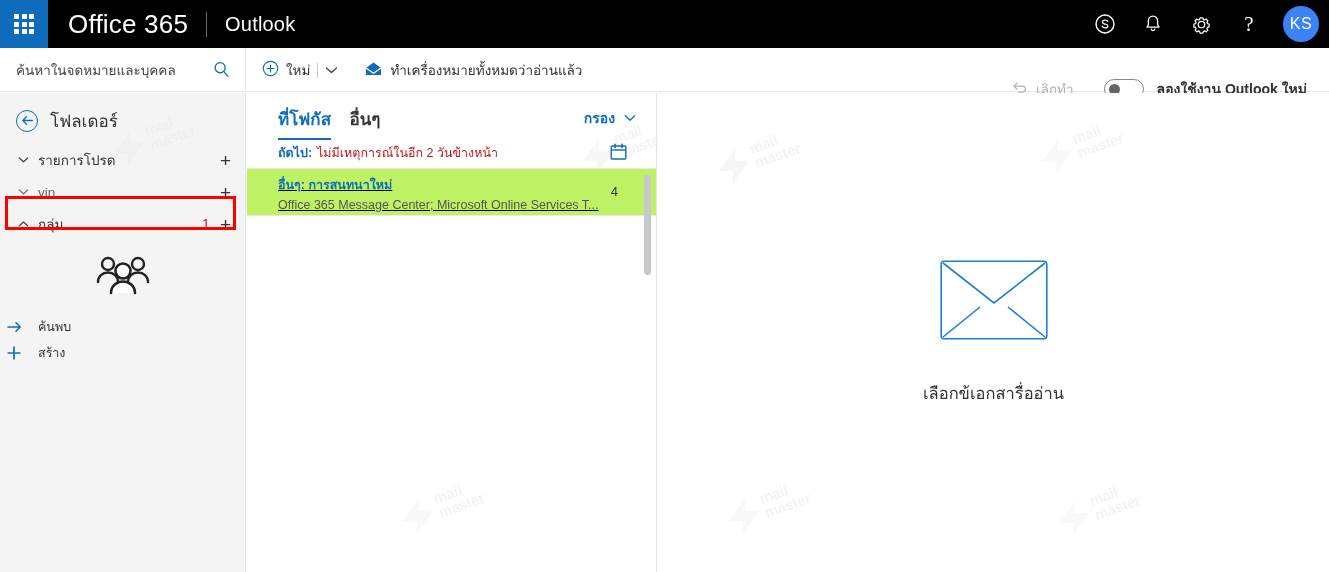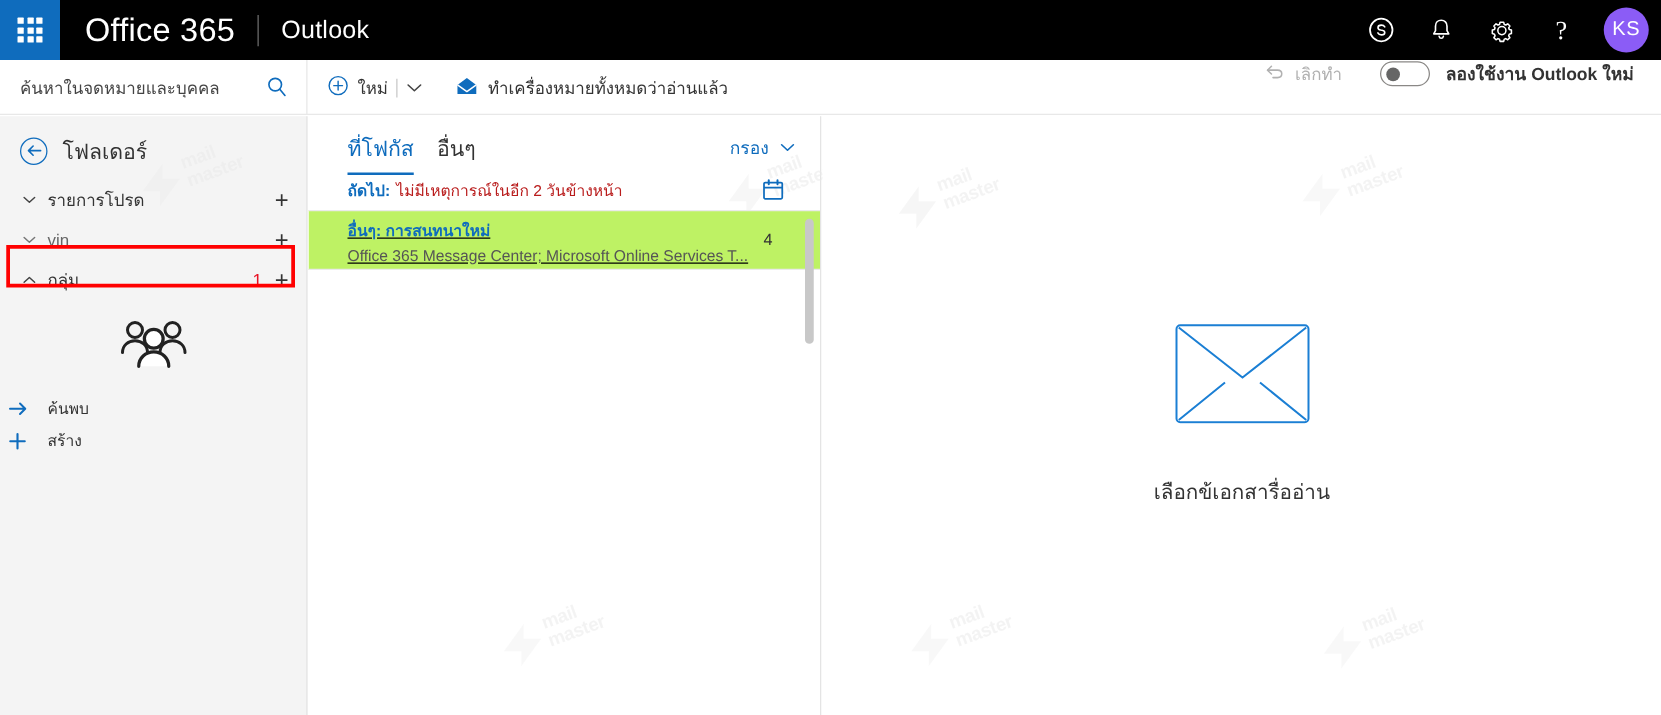--- a/index.html
+++ b/index.html
@@ -42,21 +42,21 @@
     display: flex; align-items: center;
   }
   .sb-icon {
     width: 48px; height: 48px; display: flex; align-items: center; justify-content: center;
     color: #ffffff; cursor: pointer;
   }
   .sb-icon svg { display: block; }
   .help-glyph { color: #ffffff; font-size: 21px; line-height: 1; font-family: "Liberation Serif", serif; }
   .avatar-wrap { width: 56px; height: 48px; display: flex; align-items: center; justify-content: center; position: relative; cursor: pointer;}
   .avatar {
-    width: 36px; height: 36px; border-radius: 50%; background: #8b5cf6;
+    width: 36px; height: 36px; border-radius: 50%; background: #3b82f6;
     color: #ffffff; font-size: 16px; display: flex; align-items: center; justify-content: center;
     letter-spacing: .5px; position: relative;
   }
 
   
   .cmdbar {
     position: absolute; top: 48px; left: 0; width: 1329px; height: 44px;
     background: #ffffff; border-bottom: 1px solid #e8e8e8;
   }
   .search-area {
@@ -74,21 +74,21 @@
   .cmd-left { position: absolute; left: 262px; top: 0; height: 44px; display: flex; align-items: center; }
   .cmd-btn {
     display: flex; align-items: center; height: 44px; cursor: pointer;
     color: #333333; font-size: 13.5px;
   }
   .cmd-btn .lbl { margin-left: 7px; }
   .pipe { width: 1px; height: 15px; background: #c8c8c8; margin: 0 7px; }
   .chev { display:flex; align-items:center; }
   .cmd-gap { width: 26px; }
 
-  .cmd-right { position: absolute; right: 22px; top: 0; height: 52px; display: flex; align-items: flex-start; }
+  .cmd-right { position: absolute; right: 22px; top: 0; height: 52px; display: flex; align-items: flex-end; }
   .undo-btn { display: flex; align-items: center; color: #b1b1b1; font-size: 13.5px; cursor: default; }
   .undo-btn .lbl { margin-left: 8px; }
   .toggle-wrap { display: flex; align-items: center; margin-left: 30px; cursor: pointer; font-weight: bold; }
   .toggle {
     width: 40px; height: 20px; border-radius: 10px;
     border: 1px solid #8a8886; background: #ffffff; position: relative;
   }
   .toggle .knob {
     position: absolute; left: 4px; top: 4px;
     width: 11px; height: 11px; border-radius: 50%; background: #666666;
@@ -130,21 +130,21 @@
     display: flex; align-items: center; height: 26px; padding-left: 4px; cursor: pointer;
   }
   .fp-action .ic { width: 20px; display: flex; align-items: center; justify-content: center; }
   .fp-action .lbl { font-size: 12.5px; color: #333333; margin-left: 14px; }
 
   
   .listpane {
     position: absolute; left: 247px; top: 93px; width: 410px; height: 479px;
     background: #ffffff; border-right: 1px solid #e4e4e4;
   }
-  .list-head { position: relative; height: 45px; padding: 12px 0 0 31px; }
+  .list-head { position: relative; height: 45px; padding: 12px 0 0 31px; font-weight: bold; }
   .pivot {
     display: inline-block; font-size: 17px; color: #0f6cbd; padding-bottom: 6px;
     border-bottom: 2px solid #0f6cbd; cursor: pointer;
   }
   .pivot.inactive { color: #333333; border-bottom: 2px solid transparent; margin-left: 14px; }
   .filter {
     position: absolute; right: 20px; top: 14px; display: flex; align-items: center;
     font-size: 14px; color: #0f6cbd; cursor: pointer;
   }
   .filter .fchev { margin-left: 9px; display: flex; }

